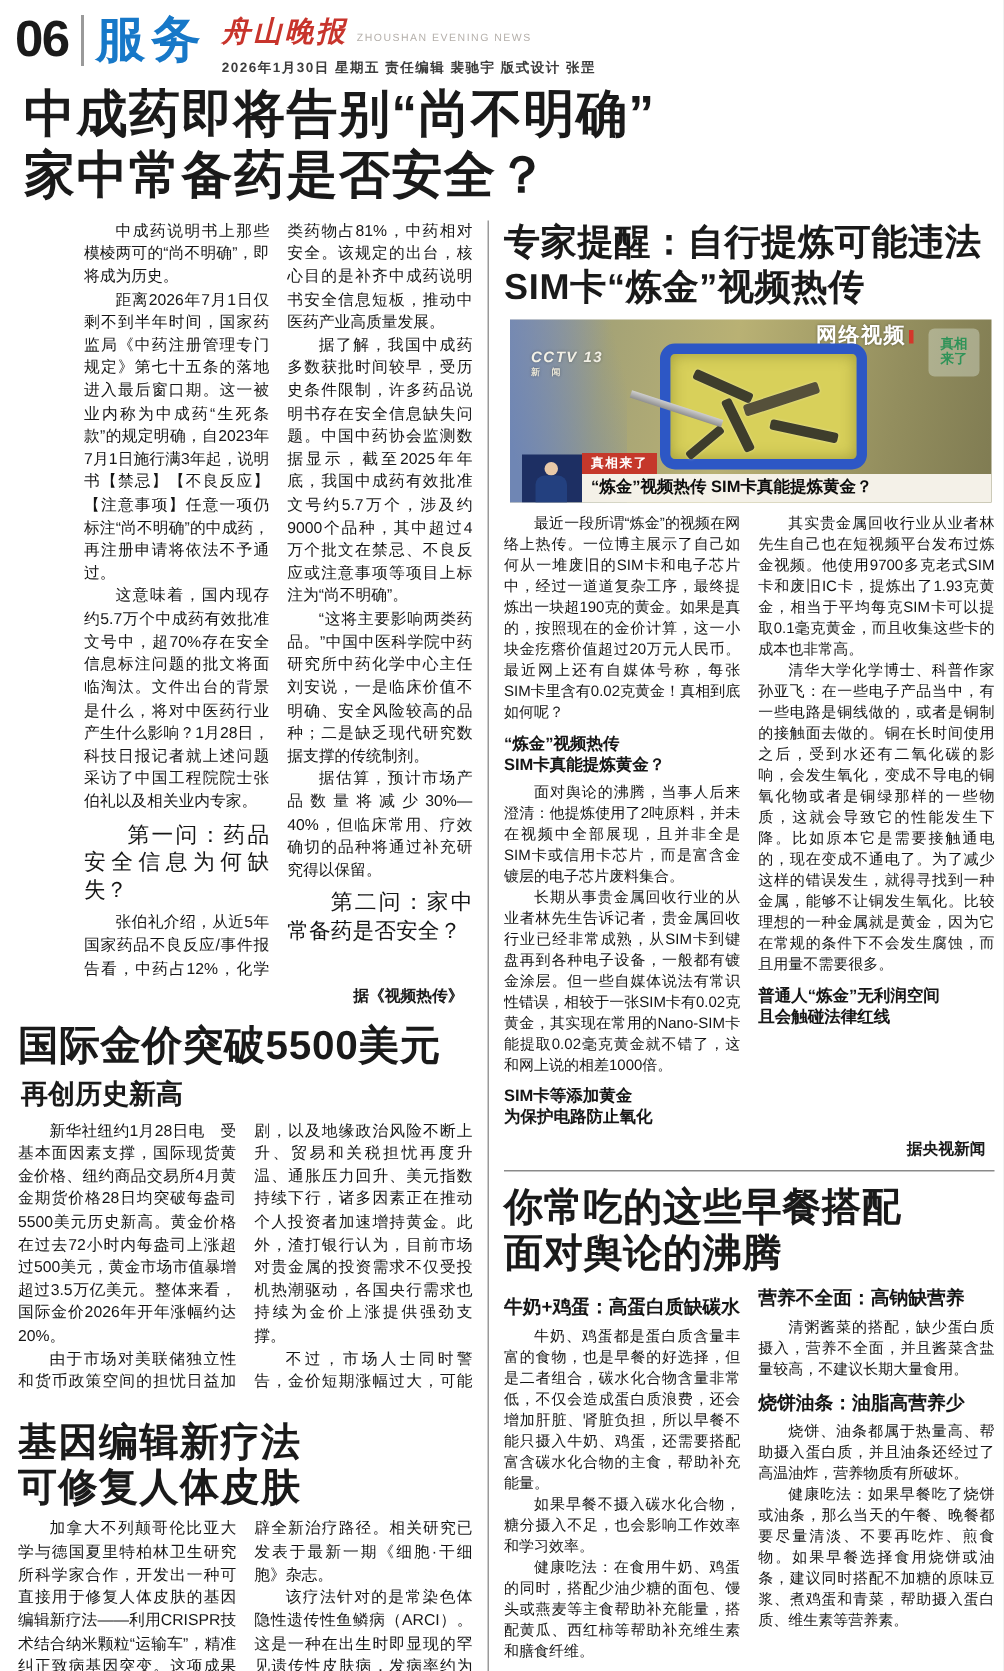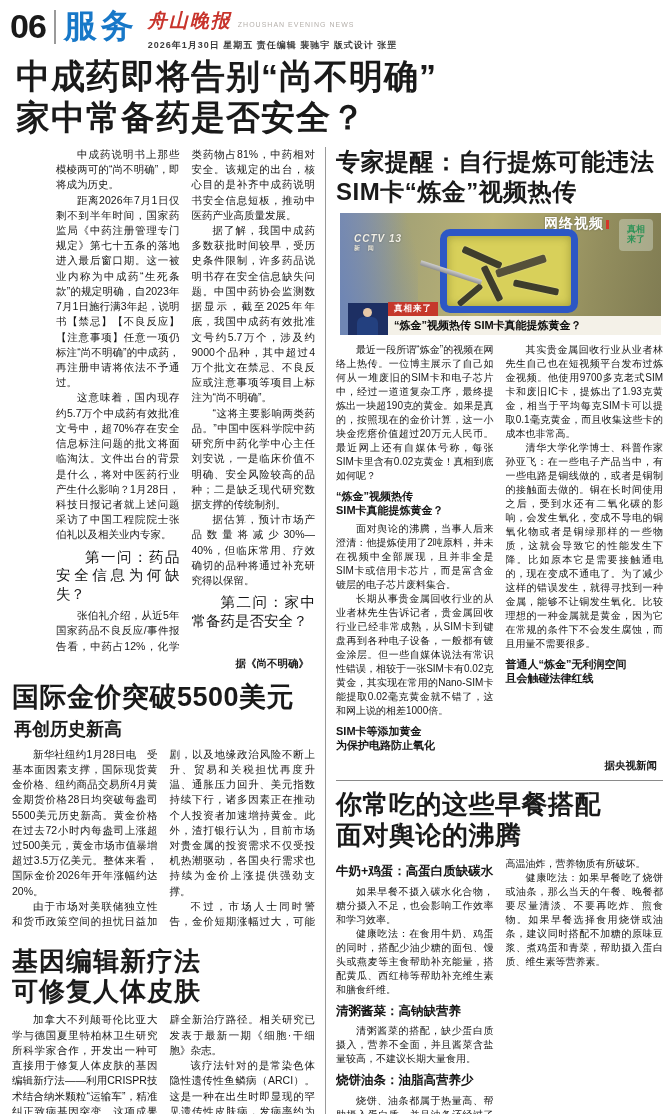--- a/index.html
+++ b/index.html
@@ -129,21 +129,21 @@
         <h4 class="med-sub">第一问：药品安全信息为何缺失？</h4>
         <p>张伯礼介绍，从近5年国家药品不良反应/事件报告看，中药占12%，化学类药物占81%，中药相对安全。该规定的出台，核心目的是补齐中成药说明书安全信息短板，推动中医药产业高质量发展。</p>
         <p>据了解，我国中成药多数获批时间较早，受历史条件限制，许多药品说明书存在安全信息缺失问题。中国中药协会监测数据显示，截至2025年年底，我国中成药有效批准文号约5.7万个，涉及约9000个品种，其中超过4万个批文在禁忌、不良反应或注意事项等项目上标注为“尚不明确”。</p>
         <p>“这将主要影响两类药品。”中国中医科学院中药研究所中药化学中心主任刘安说，一是临床价值不明确、安全风险较高的品种；二是缺乏现代研究数据支撑的传统制剂。</p>
         <p>据估算，预计市场产品数量将减少30%—40%，但临床常用、疗效确切的品种将通过补充研究得以保留。</p>
         <h4 class="med-sub">第二问：家中常备药是否安全？</h4>
         <p>针对公众关心的家中备用板蓝根、连花清瘟等常用中成药能否继续使用的疑问，刘安表示：“已上市流通的药品不受直接影响，消费者可正常使用。”</p>
         <p>他解释说，规定针对的是药品再注册环节，即药品批准文号到期后需要重新申请时才适用新标准，现有库存和已上市产品仍可合法销售和使用。</p>
 
       </div>
-      <div class="att">据《尚不明确》</div>
+      <div class="att">据《视频热传》</div>
 
       <div class="gold">
         <div class="gold-h1">国际金价突破5500美元</div>
         <div class="gold-h2">再创历史新高</div>
         <div class="cols gold-body">
           <p>新华社纽约1月28日电　受基本面因素支撑，国际现货黄金价格、纽约商品交易所4月黄金期货价格28日均突破每盎司5500美元历史新高。黄金价格在过去72小时内每盎司上涨超过500美元，黄金市场市值暴增超过3.5万亿美元。整体来看，国际金价2026年开年涨幅约达20%。</p>
           <p>由于市场对美联储独立性和货币政策空间的担忧日益加剧，以及地缘政治风险不断上升、贸易和关税担忧再度升温、通胀压力回升、美元指数持续下行，诸多因素正在推动个人投资者加速增持黄金。此外，渣打银行认为，目前市场对贵金属的投资需求不仅受投机热潮驱动，各国央行需求也持续为金价上涨提供强劲支撑。</p>
           <p>不过，市场人士同时警告，金价短期涨幅过大，可能引发技术性回调。</p>
         </div>
       </div>
@@ -209,23 +209,24 @@
         <div class="att">据央视新闻</div>
       </div>
 
       <hr class="rule">
 
       <div>
         <div class="bf-h1">你常吃的这些早餐搭配</div>
         <div class="bf-h1">面对舆论的沸腾</div>
         <div class="cols bf-body">
           <h4 class="bf-sub">牛奶+鸡蛋：高蛋白质缺碳水</h4>
+          <p>牛奶、鸡蛋都是蛋白质含量丰富的食物，也是早餐的好选择，但是二者组合，碳水化合物含量非常低，不仅会造成蛋白质浪费，还会增加肝脏、肾脏负担，所以早餐不能只摄入牛奶、鸡蛋，还需要搭配富含碳水化合物的主食，帮助补充能量。</p>
           <p>如果早餐不摄入碳水化合物，糖分摄入不足，也会影响工作效率和学习效率。</p>
           <p>健康吃法：在食用牛奶、鸡蛋的同时，搭配少油少糖的面包、馒头或燕麦等主食帮助补充能量，搭配黄瓜、西红柿等帮助补充维生素和膳食纤维。</p>
-          <h4 class="bf-sub">清粥酱菜：高钠缺营养</h4>
+          <h4 class="bf-sub">营养不全面：高钠缺营养</h4>
           <p>清粥酱菜的搭配，缺少蛋白质摄入，营养不全面，并且酱菜含盐量较高，不建议长期大量食用。</p>
           <h4 class="bf-sub">烧饼油条：油脂高营养少</h4>
           <p>烧饼、油条都属于热量高、帮助摄入蛋白质，并且油条还经过了高温油炸，营养物质有所破坏。</p>
           <p>健康吃法：如果早餐吃了烧饼或油条，那么当天的午餐、晚餐都要尽量清淡、不要再吃炸、煎食物。如果早餐选择食用烧饼或油条，建议同时搭配不加糖的原味豆浆、煮鸡蛋和青菜，帮助摄入蛋白质、维生素等营养素。</p>
         </div>
 
       </div>
     </div>
   </div>
 </div>

